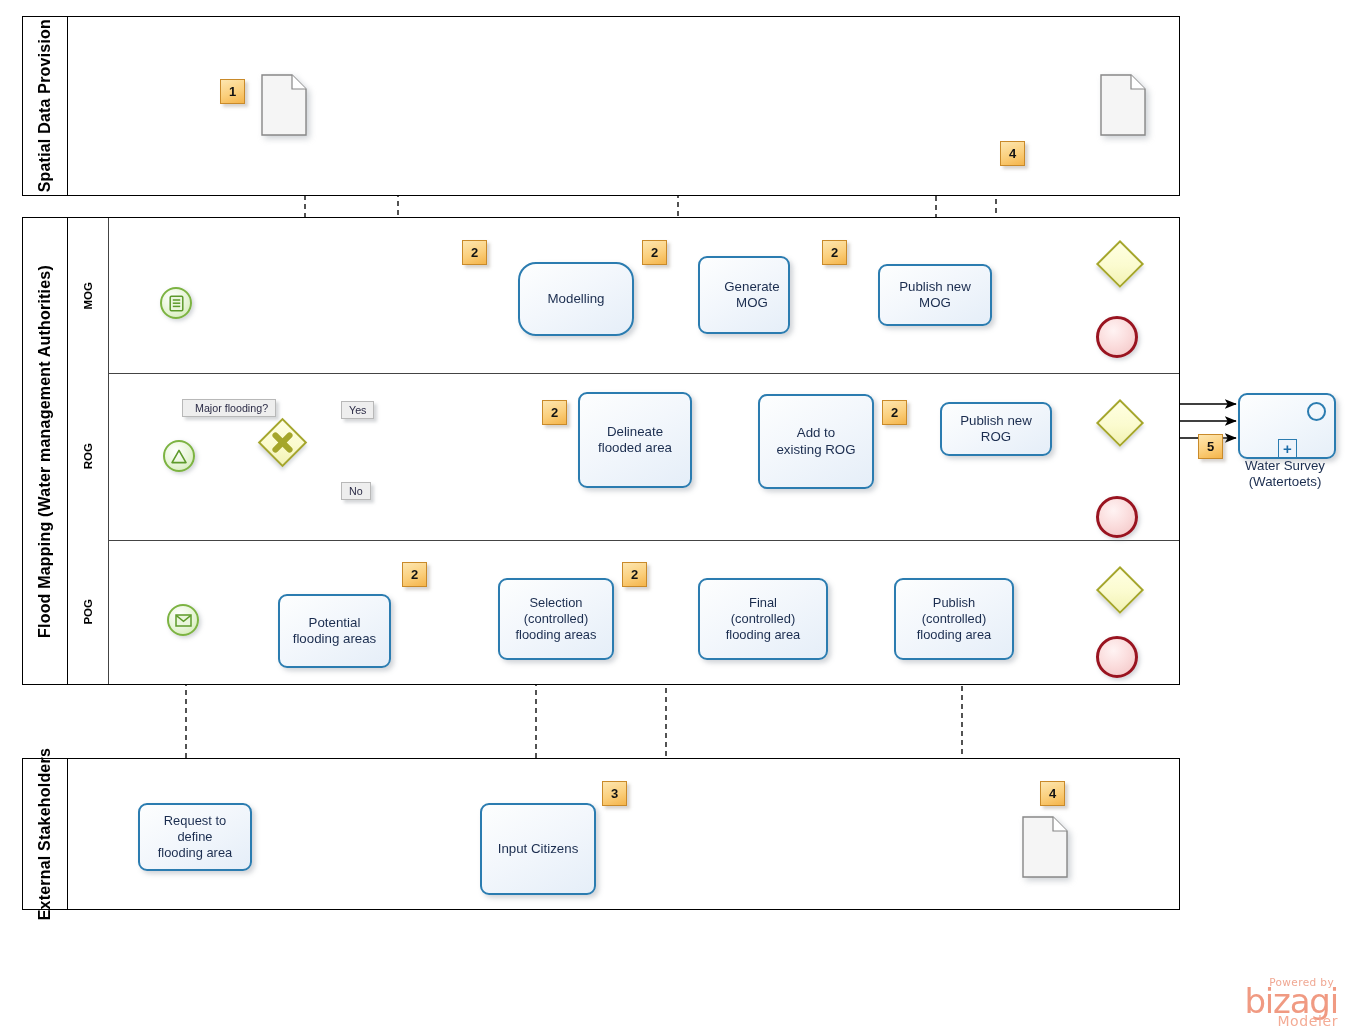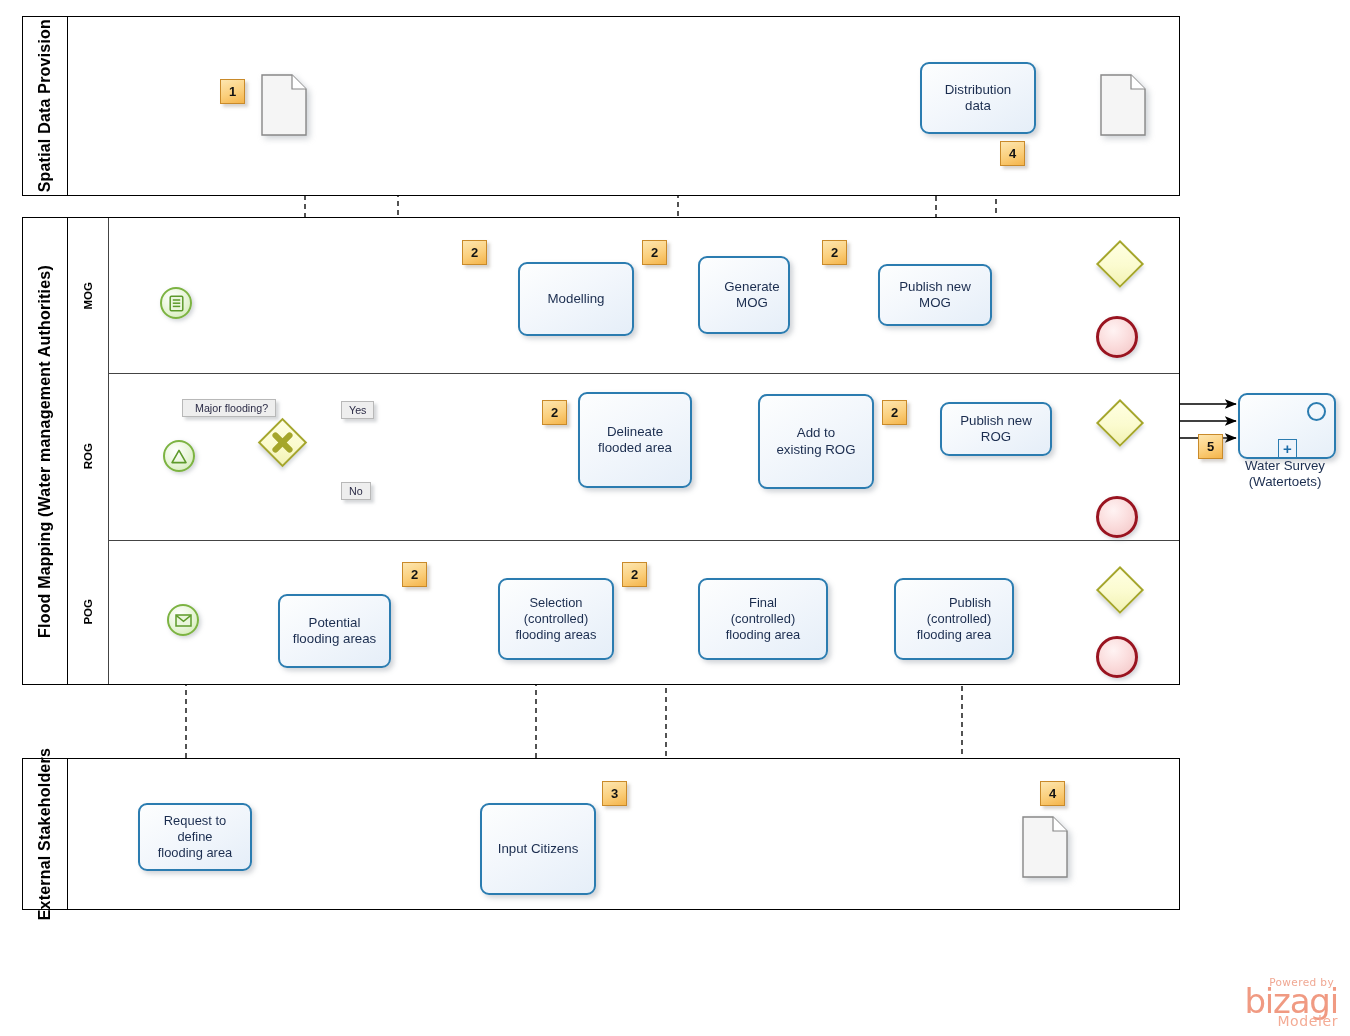--- a/index.html
+++ b/index.html
@@ -205,32 +205,30 @@
       <path d="M31,1 V15 H45" fill="#fff" stroke="#888" stroke-width="1.2"></path>
     </svg>
   </div>
   <div class="dataobj" style="left:1022px;top:816px;">
     <svg width="46" height="62" viewBox="0 0 46 62">
       <path d="M1,1 H31 L45,15 V61 H1 Z" fill="#f5f5f5" stroke="#888" stroke-width="1.4"></path>
       <path d="M31,1 V15 H45" fill="#fff" stroke="#888" stroke-width="1.2"></path>
     </svg>
   </div>
 
-  <div class="node task" style="left:920px;top:62px;width:116px;height:72px;white-space:pre-line;">Distribution
-data</div>
 
   <div class="node start-ev" style="left:160px;top:287px;width:32px;height:32px;">
     <svg width="17" height="17" viewBox="0 0 17 17">
       <rect x="2.2" y="1.2" width="12.6" height="14.6" rx="1.2" fill="#eaf6dc" stroke="#5d9a2a" stroke-width="1.5"></rect>
       <line x1="4.8" y1="5" x2="12.2" y2="5" stroke="#5d9a2a" stroke-width="1.5"></line>
       <line x1="4.8" y1="8.2" x2="12.2" y2="8.2" stroke="#5d9a2a" stroke-width="1.5"></line>
       <line x1="4.8" y1="11.4" x2="12.2" y2="11.4" stroke="#5d9a2a" stroke-width="1.5"></line>
     </svg>
   </div>
-  <div class="node task" style="left:518px;top:262px;width:116px;height:74px;">Modelling</div>
+  <div class="node task" style="left:518px;top:262px;width:116px;height:74px;border-radius:18px;">Modelling</div>
   <div class="node task" style="left:698px;top:256px;width:92px;height:78px;white-space:pre-line;padding-left:20px;">Generate
 MOG</div>
   <div class="node task" style="left:878px;top:264px;width:114px;height:62px;white-space:pre-line;">Publish new
 MOG</div>
   <div class="gw-wrap" style="left:1097px;top:241px;width:42px;height:42px;">
     <div class="gw" style="width:30px;height:30px;margin:6px;"></div>
   </div>
   <div class="node end-ev" style="left:1096px;top:316px;width:42px;height:42px;"></div>
 
   <div class="flowlabel" style="left:182px;top:399px;padding-left:12px;">Major flooding?</div>
@@ -267,21 +265,21 @@
     </svg>
   </div>
   <div class="node task" style="left:278px;top:582px;width:113px;height:74px;white-space:pre-line;margin-top:12px;">Potential
 flooding areas</div>
   <div class="node task small" style="left:498px;top:578px;width:116px;height:82px;white-space:pre-line;">Selection
 (controlled)
 flooding areas</div>
   <div class="node task small" style="left:698px;top:578px;width:130px;height:82px;white-space:pre-line;">Final
 (controlled)
 flooding area</div>
-  <div class="node task small" style="left:894px;top:578px;width:120px;height:82px;white-space:pre-line;text-align:right;">Publish
+  <div class="node task small" style="left:894px;top:578px;width:120px;height:82px;white-space:pre-line;">Publish
 (controlled)
 flooding area</div>
   <div class="gw-wrap" style="left:1097px;top:567px;width:42px;height:42px;">
     <div class="gw" style="width:30px;height:30px;margin:6px;"></div>
   </div>
   <div class="node end-ev" style="left:1096px;top:636px;width:42px;height:42px;"></div>
 
   <div class="node task small" style="left:138px;top:803px;width:114px;height:68px;white-space:pre-line;">Request to
 define
 flooding area</div>

